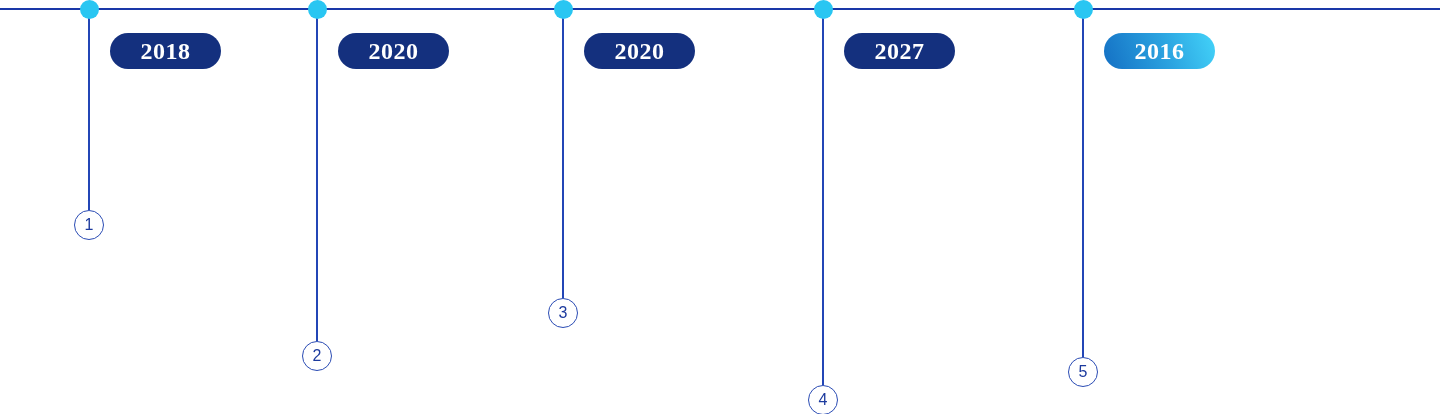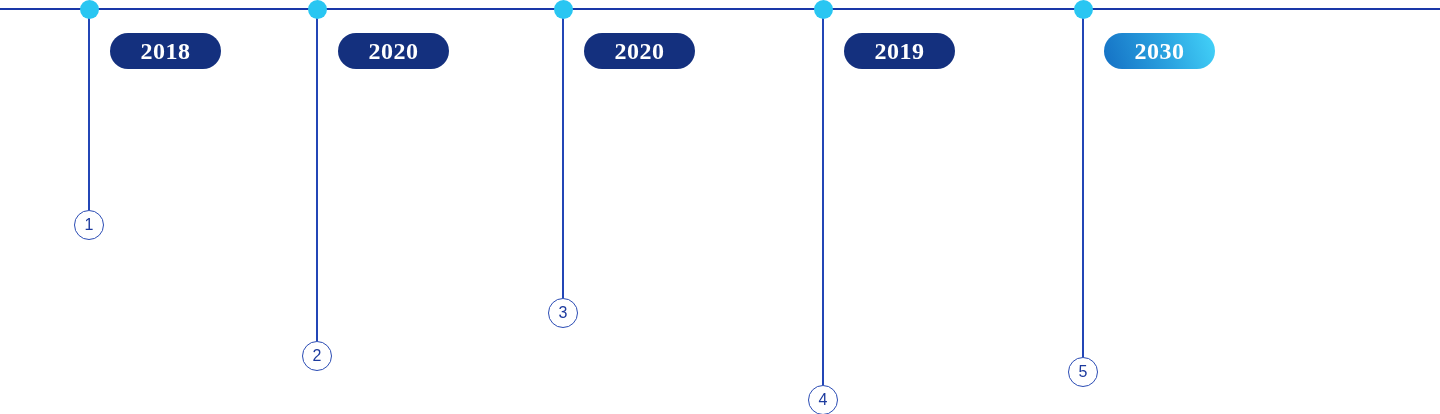--- a/index.html
+++ b/index.html
@@ -105,23 +105,23 @@
   <div class="node" style="--x: 563px; --cy: 313px;">
     <span class="vline"></span>
     <span class="dot"></span>
     <button class="pill">2020</button>
     <span class="step">3</span>
   </div>
 
   <div class="node" style="--x: 823px; --cy: 400px;">
     <span class="vline"></span>
     <span class="dot"></span>
-    <button class="pill">2019</button>
+    <button class="pill">2027</button>
     <span class="step">4</span>
   </div>
 
   <div class="node gradient" style="--x: 1083px; --cy: 372px;">
     <span class="vline"></span>
     <span class="dot"></span>
-    <button class="pill">2030</button>
+    <button class="pill">2016</button>
     <span class="step">5</span>
   </div>
 </div>
 
 </body></html>

